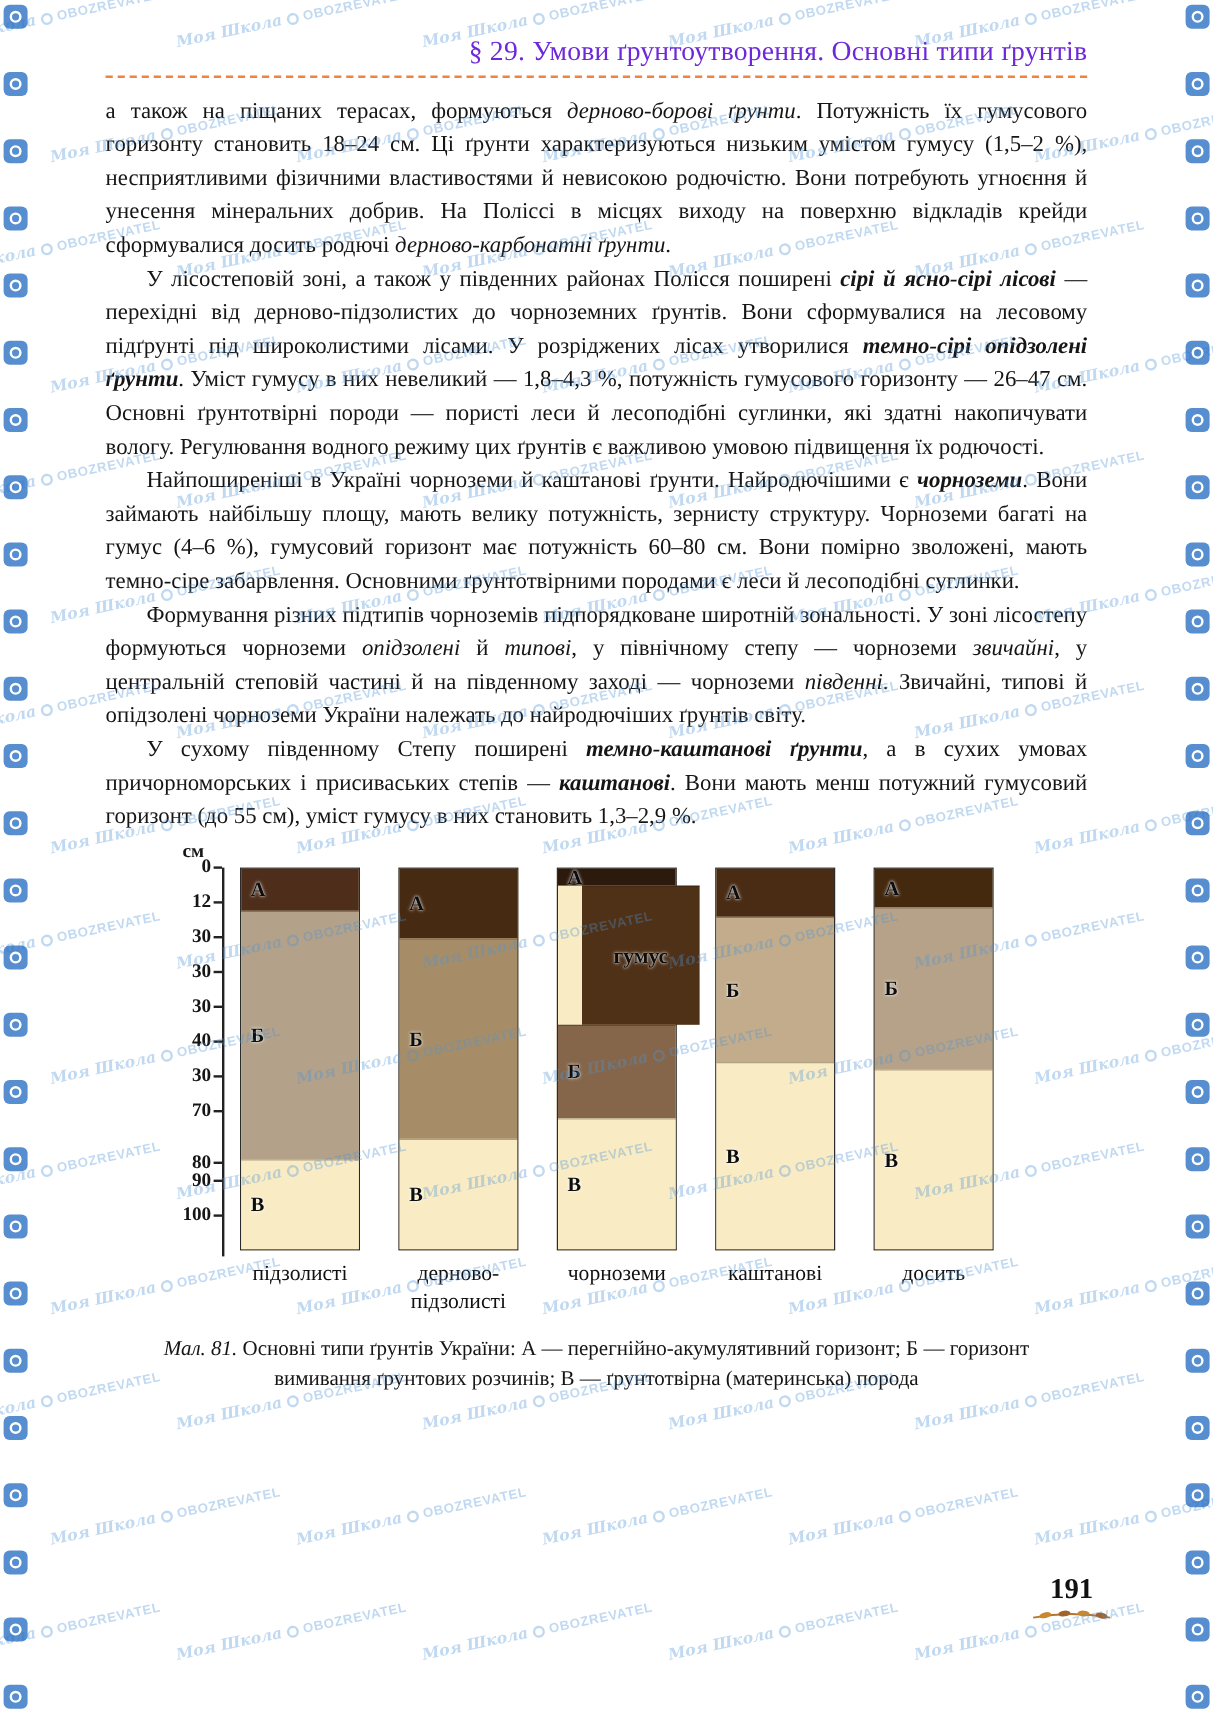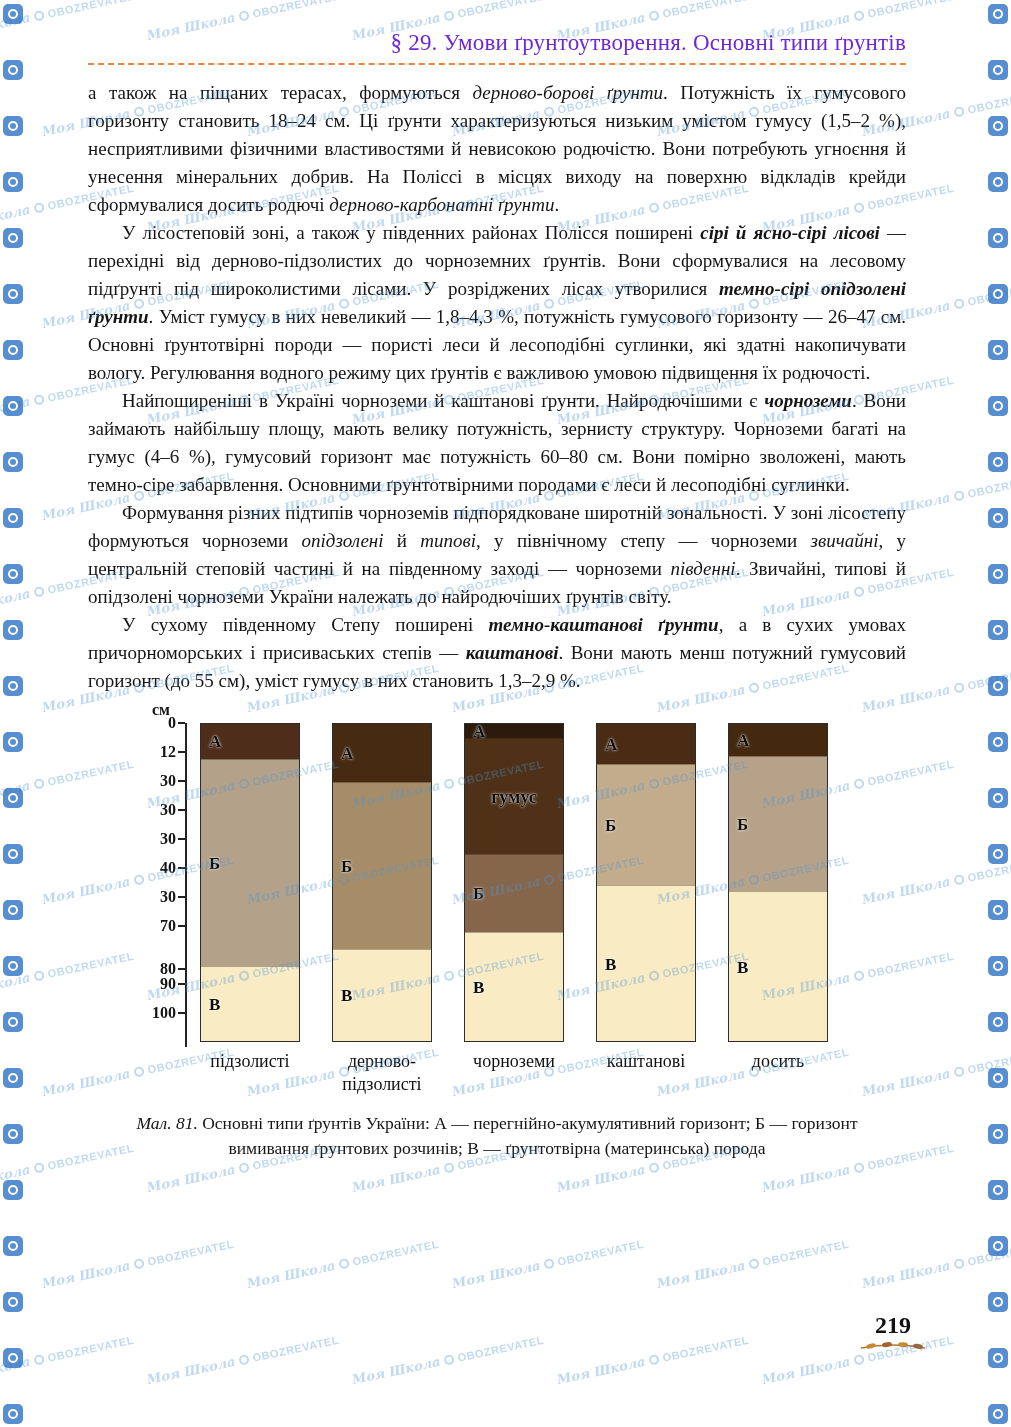--- a/index.html
+++ b/index.html
@@ -158,21 +158,21 @@
             </div>
             <div class="soil-layer" style="height: 92.8px; background: rgb(249, 236, 196);">
               <span class="horizon-label">В</span>
             </div>
           </div>
           <div class="soil-col-name" style="left: 229px; top: 349px;">дерново-підзолисті</div>
           <div class="soil-col" style="left: 376px; top: 22px; height: 319px;">
             <div class="soil-layer" style="height: 14.5px; background: rgb(44, 27, 13);">
               <span class="horizon-label">А</span>
             </div>
-            <div class="soil-layer" style="height: 116px; background: rgb(79, 49, 23);">
+            <div class="soil-layer" style="height: 116px; background: rgb(79, 49, 23); margin-left: 20px;">
               <span class="horizon-label wide">гумус</span>
             </div>
             <div class="soil-layer" style="height: 78.3px; background: rgb(133, 102, 74);">
               <span class="horizon-label">Б</span>
             </div>
             <div class="soil-layer" style="height: 110.2px; background: rgb(249, 236, 196);">
               <span class="horizon-label">В</span>
             </div>
           </div>
           <div class="soil-col-name" style="left: 361px; top: 349px;">чорноземи</div>
@@ -204,21 +204,21 @@
     </div>
 
     <p class="caption">
       <span class="cap-label">Мал. 81.</span>
       <span>Основні типи ґрунтів України: А — перегнійно-акумулятивний горизонт; Б — горизонт вимивання ґрунтових розчинів; В — ґрунтотвірна (материнська) порода</span>
     </p>
 
   </div>
 
   <div class="pagenum-wrap">
-    <div class="pagenum">219</div>
+    <div class="pagenum">191</div>
     <svg width="72" height="16" viewBox="0 0 72 16">
       <path d="M4 9 Q 36 3 68 9" stroke="#b5762e" stroke-width="1.5" fill="none"></path>
       <ellipse cx="14" cy="7" rx="5" ry="2.4" fill="#c8882f" transform="rotate(-14 14 7)"></ellipse>
       <ellipse cx="30" cy="5.6" rx="5" ry="2.4" fill="#a3622a" transform="rotate(-8 30 5.6)"></ellipse>
       <ellipse cx="46" cy="5.6" rx="5" ry="2.4" fill="#c8882f" transform="rotate(4 46 5.6)"></ellipse>
       <ellipse cx="61" cy="7.4" rx="5" ry="2.4" fill="#a3622a" transform="rotate(12 61 7.4)"></ellipse>
     </svg>
   </div>
 
   <div class="wm-layer">

